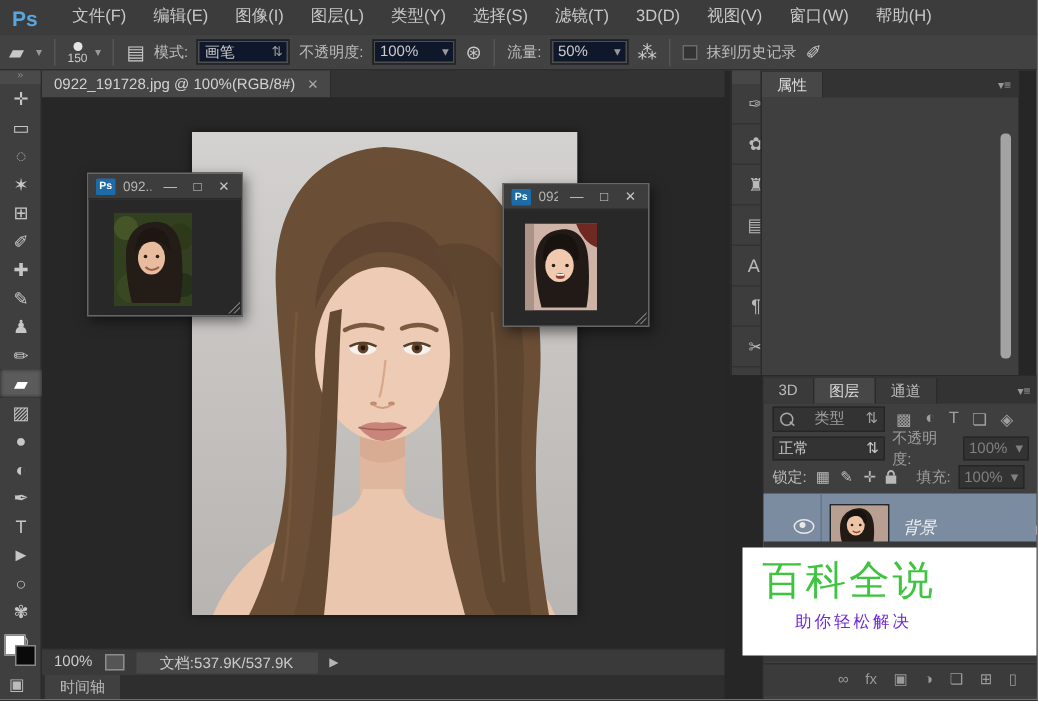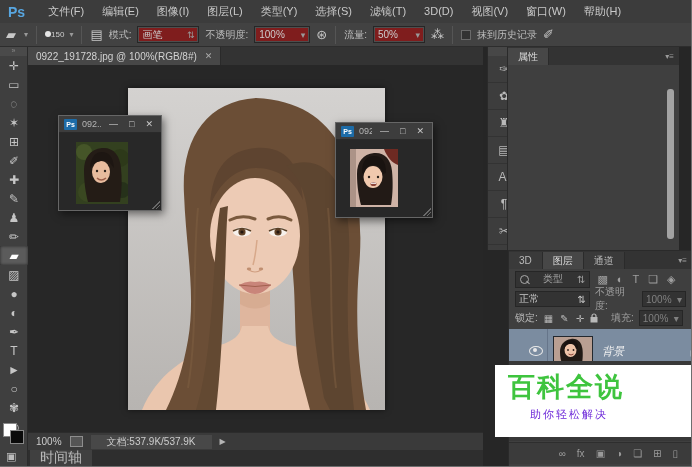--- a/index.html
+++ b/index.html
@@ -12,24 +12,24 @@
            display:flex;align-items:center;}
   .pslogo{color:#58a6e0;font-weight:bold;font-size:14px;margin:0 14px 0 8px;}
   .menu-item{padding:0 9px;color:#c9c9c9;line-height:23px;cursor:default;}
   
   .optionsbar{left:0;top:23px;width:692px;height:24px;background:#424242;border-bottom:1px solid #2d2d2d;
               display:flex;align-items:center;gap:6px;padding-left:6px;box-sizing:border-box;}
   .ob-sep{width:1px;height:18px;background:#555;margin:0 2px;}
   .ob-glyph{color:#c8c8c8;font-size:13px;line-height:13px;}
   .ob-dd-arrow{color:#999;font-size:8px;margin-left:2px;}
   .brushpicker{display:flex;align-items:center;gap:3px;}
-  .brushtip{display:flex;flex-direction:row;align-items:center;line-height:7px;}
+  .brushtip{display:flex;flex-direction:column;align-items:center;line-height:7px;}
   .brushtip .dot{width:6px;height:6px;border-radius:50%;background:#e5e5e5;margin-bottom:1px;}
   .brushtip .num{font-size:8px;color:#ccc;}
-  .dropdown{display:flex;align-items:center;justify-content:space-between;background:#7f1d1d;border:1px solid #262626;
+  .dropdown{display:flex;align-items:center;justify-content:space-between;background:#0f172a;border:1px solid #262626;
             box-shadow:0 0 0 1px #4e4e4e inset;height:15px;padding:0 4px;color:#ccc;font-size:10px;gap:4px;}
   .dropdown .spin{color:#999;font-size:9px;}
   .ob-label{color:#bdbdbd;font-size:10px;}
   .checkbox{width:10px;height:10px;background:#333;border:1px solid #6a6a6a;box-sizing:border-box;}
   
   .toolcol{left:0;top:47px;width:28px;height:420px;background:#3f3f3f;border-right:1px solid #2b2b2b;box-sizing:border-box;}
   .toolcol-head{height:9px;background:#4a4a4a;color:#8a8a8a;font-size:7px;text-align:center;line-height:8px;}
   .tool{width:28px;height:19px;display:flex;align-items:center;justify-content:center;}
   .tool .g{color:#c6c6c6;font-size:12px;line-height:12px;}
   .tool.selected{background:#5b5b5b;box-shadow:inset 0 0 3px #222;}
@@ -57,21 +57,21 @@
   .fw-grip{position:absolute;right:1px;bottom:1px;width:8px;height:8px;
            background:linear-gradient(135deg,transparent 50%,#6a6a6a 50%,#6a6a6a 60%,transparent 60%,transparent 70%,#6a6a6a 70%,#6a6a6a 80%,transparent 80%);}
   
   .statusbar{left:28px;top:432px;width:455px;height:18px;background:#3a3a3a;border-top:1px solid #2c2c2c;
              display:flex;align-items:center;gap:8px;padding-left:8px;box-sizing:border-box;}
   .zoomtext{color:#ccc;font-size:10px;}
   .dockicon-doc{width:11px;height:9px;border:1px solid #8d8d8d;background:#555;}
   .docinfo{background:#484848;height:14px;display:flex;align-items:center;padding:0 16px;color:#ccc;font-size:10px;}
   .status-arrow{color:#b5b5b5;font-size:8px;}
   .timelinebar{left:28px;top:450px;width:455px;height:17px;background:#2e2e2e;}
-  .timelinetab{position:absolute;left:2px;top:0;height:16px;background:#404040;color:#b9b9b9;font-size:14px;
+  .timelinetab{position:absolute;left:2px;top:0;height:16px;background:#404040;color:#b9b9b9;font-size:10px;
                display:flex;align-items:center;padding:0 10px;}
   
   .dockstrip{left:487px;top:47px;width:33px;height:203px;background:#3d3d3d;border-left:1px solid #2a2a2a;box-sizing:border-box;}
   .dock-head{height:9px;background:#474747;color:#999;font-size:7px;text-align:right;padding-right:3px;line-height:8px;}
   .dock-btn{width:100%;height:26px;display:flex;align-items:center;justify-content:center;border-bottom:1px solid #333;}
   .dock-btn .g{color:#b9b9b9;font-size:12px;}
   
   .propspanel{left:507px;top:47px;width:172px;height:203px;background:#3f3f3f;border-left:1px solid #2a2a2a;box-sizing:border-box;}
   .panel-tabrow{height:18px;background:#333;display:flex;align-items:flex-end;}
   .panel-tab{height:17px;display:flex;align-items:center;padding:0 10px;font-size:10px;color:#bbb;background:#3a3a3a;
@@ -99,21 +99,21 @@
   .eye::after{content:"";position:absolute;left:3px;top:1px;width:4px;height:4px;border-radius:50%;background:#e8e8e8;}
   .layer-thumb{width:38px;height:28px;border:1px solid #23282e;margin-left:5px;background:#b99f92;}
   .layer-name{font-style:italic;color:#f2f2f2;margin-left:9px;font-size:11px;}
   .layer-lock{margin-left:auto;margin-right:9px;}
   .lp-empty{position:absolute;left:0;top:110px;width:100%;height:80px;background:#383838;}
   .lp-bottombar{position:absolute;left:0;bottom:3px;width:100%;height:22px;background:#3b3b3b;border-top:1px solid #2e2e2e;
                 display:flex;align-items:center;justify-content:flex-end;gap:11px;padding-right:14px;box-sizing:border-box;}
   .lpb-ic{color:#9a9a9a;font-size:10px;}
   
   .watermark{left:495px;top:365px;width:197px;height:72px;background:#ffffff;z-index:50;}
-  .wm-title{position:absolute;left:13px;top:4px;font-size:27px;font-weight:bold;letter-spacing:2px;color:#3ec43e;}
+  .wm-title{position:absolute;left:13px;top:4px;font-size:27px;font-weight:normal;letter-spacing:2px;color:#3ec43e;}
   .wm-sub{position:absolute;left:35px;top:42px;font-size:11px;color:#6d28d9;letter-spacing:2px;}
 </style>
 </head>
 <body>
 
 <div class="app">
 
   <div class="abs menubar">
     <span class="pslogo">Ps</span>
     <span class="menu-item">文件(F)</span>

